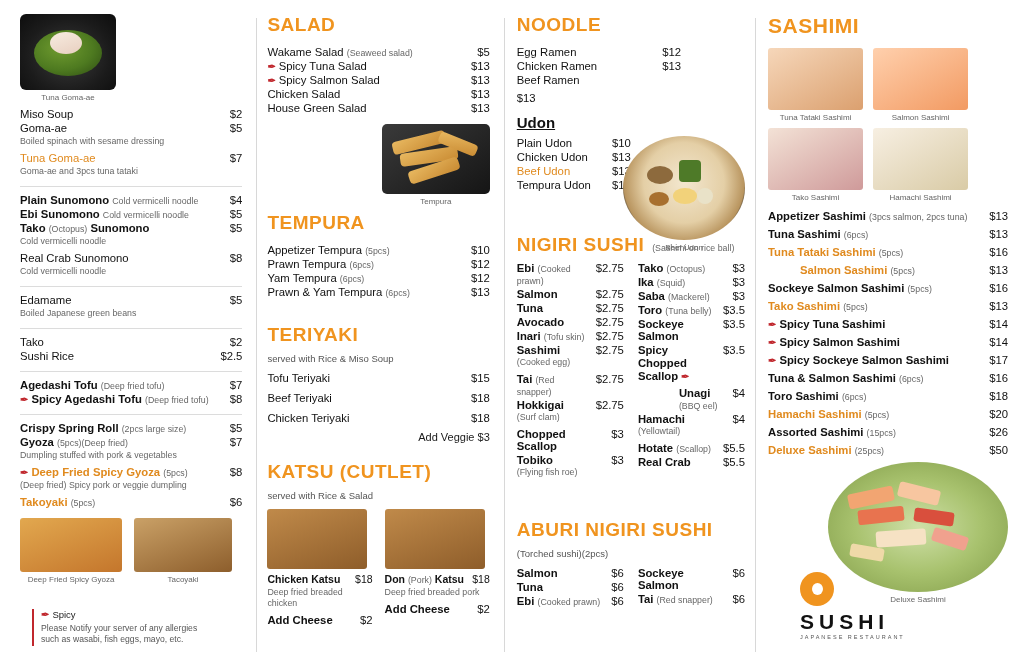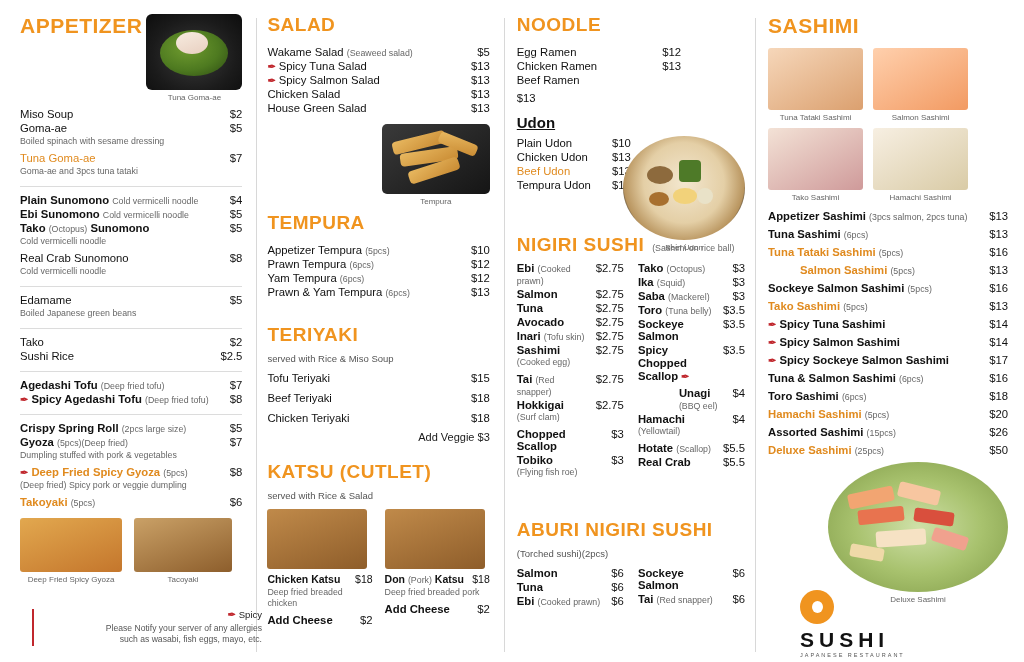--- a/index.html
+++ b/index.html
@@ -97,47 +97,46 @@
     width:98px; height:54px; border-radius:3px;
     background:linear-gradient(160deg,#caa167,#8d5e2c);
     position:relative; overflow:hidden;
   }
   .katsu-photo {
     width:100px; height:60px; border-radius:3px;
     background:linear-gradient(160deg,#c08a4a,#8e5d2a);
     position:relative; overflow:hidden;
   }
 
-  .footer-note { position:absolute; left:22px; bottom:10px; width:230px;text-align:right; }
+  .footer-note { position:absolute; left:22px; bottom:10px; width:230px; }
   .footer-note .line { border-left:2px solid #c0272d; padding-left:7px; }
   .footer-note .sp { font-size:9.5px; color:#222; margin-bottom:3px; }
   .footer-note .txt { font-size:8.6px; color:#555; line-height:1.35; }
 
-  .logo { position:absolute; left:800px; bottom:4px; text-align:left; }
+  .logo { position:absolute; left:800px; bottom:22px; text-align:left; }
   .logo .ring {
     width:34px; height:34px; border-radius:50%;
     background:#f0941f; position:relative; margin-bottom:4px;
   }
   .logo .ring:after{
     content:""; position:absolute; left:12px; top:11px; width:11px; height:12px;
     border-radius:50%; background:#fff;
   }
   .logo .wd { font-size:21px; font-weight:bold; letter-spacing:5px; color:#111; }
   .logo .sb { font-size:5.5px; letter-spacing:2px; color:#555; }
 
   .add-veggie { text-align:right; font-size:11px; margin-top:7px; }
 </style>
 </head>
 <body>
 
 <div class="page">
 
   <div class="col c1">
     <div style="display:flex; align-items:flex-start; justify-content:space-between;">
-      <h2 class="section big">APPETIZER</h2>
       <div class="imgbox">
         <div class="bowl"></div>
         <div class="cap">Tuna Goma-ae</div>
       </div>
     </div>
 
     <div style="margin-top:6px;">
       <div class="grp">
         <div class="item">
           <span class="nm">Miso Soup</span>

